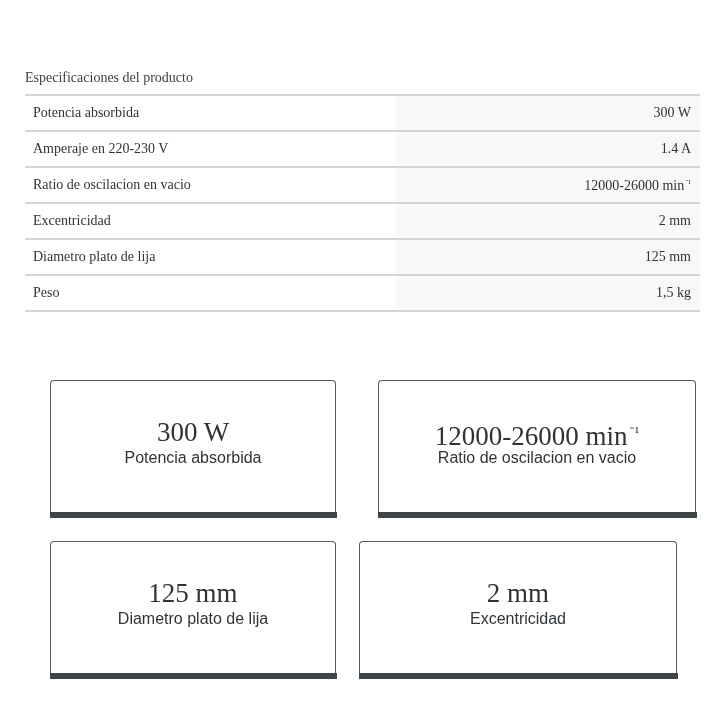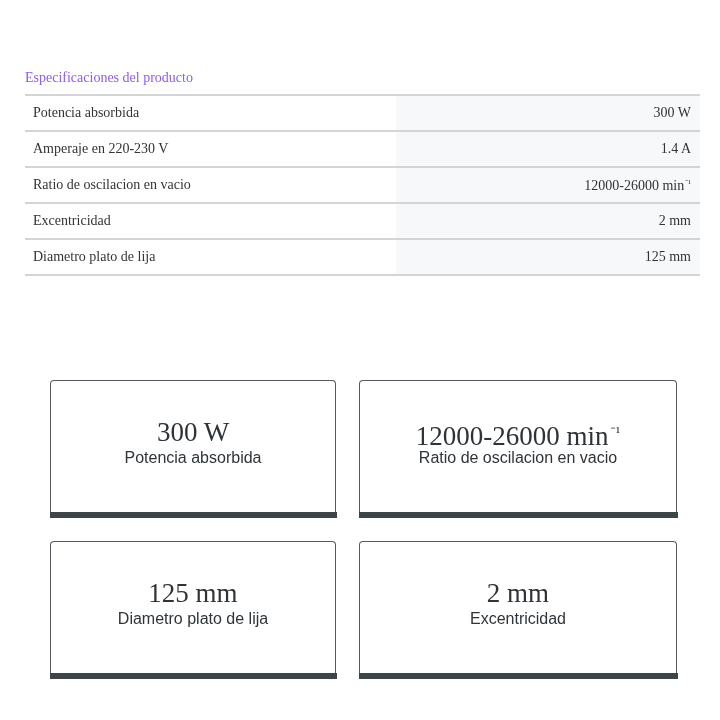--- a/index.html
+++ b/index.html
@@ -1,17 +1,17 @@
 <!DOCTYPE html>
 <html><head>
 <meta charset="utf-8">
 <style>
   html, body { margin:0; padding:0; }
   body { width:720px; height:720px; background:#ffffff; position:relative; overflow:hidden; font-family:"Liberation Serif", serif; color:#333; }
-  .spec-title { position:absolute; left:25px; top:70px; font-size:14px; color:#8b5cf6; }
+  .spec-title { position:absolute; left:25px; top:70px; font-size:14px; color:#404040; }
   .spec-table { position:absolute; left:25px; top:94px; width:675px; border-collapse:collapse; }
   .spec-table tr { height:36px; border-top:2px solid #d4d4d4; }
   .spec-table tr:last-child { border-bottom:2px solid #d4d4d4; }
   .spec-table td { font-size:14px; color:#333; padding:0; vertical-align:middle; }
   .spec-table td.label { padding-left:8px; width:363px; }
   .spec-table td.value { background:#f7f8fa; text-align:right; padding-right:9px; }
   .sup { font-size:9px; vertical-align:4px; margin-left:1px; }
   .card { position:absolute; box-sizing:border-box; border:1.5px solid #555b60; border-bottom:none; border-radius:4px 4px 0 0; background:#fff; text-align:center; }
   .card .bar { position:absolute; left:-1.5px; right:-1.5px; bottom:0; height:6px; background:#3e4549; }
   .card .big { position:absolute; left:0; right:0; top:36px; font-family:"Liberation Serif", serif; font-size:27px; color:#2f3438; line-height:30px; }
@@ -38,30 +38,34 @@
     <td class="value"><span>12000-26000 min</span><span class="sup">⁻¹</span></td>
   </tr>
   <tr>
     <td class="label">Excentricidad</td>
     <td class="value"><span>2 mm</span></td>
   </tr>
   <tr>
     <td class="label">Diametro plato de lija</td>
     <td class="value"><span>125 mm</span></td>
   </tr>
+  <tr>
+    <td class="label">Peso</td>
+    <td class="value"><span>1,5 kg</span></td>
+  </tr>
 </tbody>
   </table>
 
 <div class="card" style="left:50px; top:380px; width:286px; height:138px;">
   <div class="big"><span>300 W</span></div>
   <div class="small">Potencia absorbida</div>
   <div class="bar"></div>
 </div>
 
-<div class="card" style="left:359px; top:380px; width:318px; height:138px;">
+<div class="card" style="left:378px; top:380px; width:318px; height:138px;">
   <div class="big"><span>12000-26000 min</span><span class="sup2">⁻¹</span></div>
   <div class="small">Ratio de oscilacion en vacio</div>
   <div class="bar"></div>
 </div>
 
 <div class="card" style="left:50px; top:541px; width:286px; height:138px;">
   <div class="big"><span>125 mm</span></div>
   <div class="small">Diametro plato de lija</div>
   <div class="bar"></div>
 </div>

